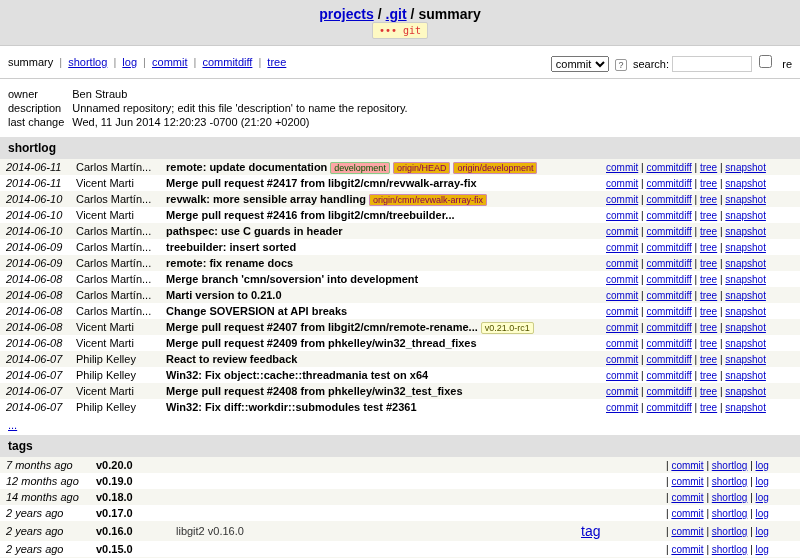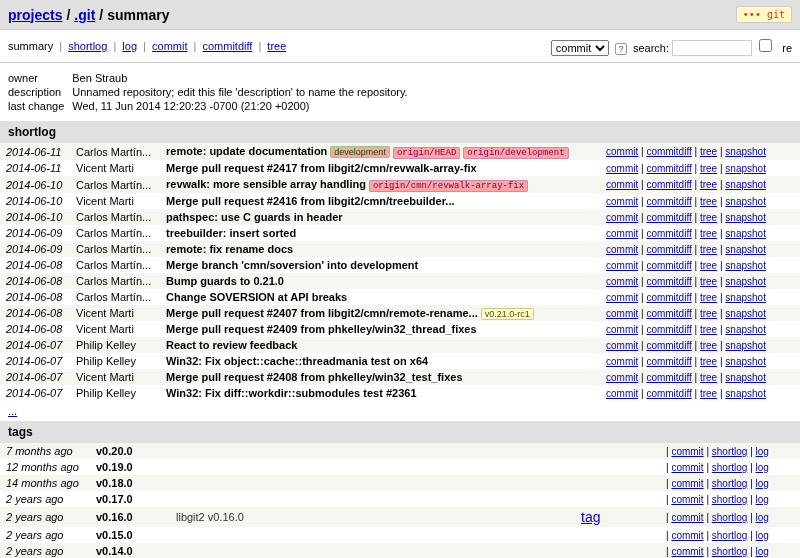--- a/index.html
+++ b/index.html
@@ -11,20 +11,21 @@
     background: #fff;
   }
   a { color: #0000cc; text-decoration: underline; }
   .header {
     background: #e0e0e0;
     border-bottom: 1px solid #ccc;
     padding: 6px 8px;
     display: flex;
     justify-content: space-between;
     align-items: center;
+    flex-direction: column;
   }
   .header .path { font-size: 14px; font-weight: bold; }
   .header .path a { color: #0000cc; }
   .header .path .sep { color: #000; text-decoration: none; padding: 0 4px; }
   .header .path .current { color: #000; text-decoration: none; }
   .git-logo {
     background: #fef9c3;
     border: 1px solid #ccc;
     padding: 2px 6px;
     font-size: 10px;
@@ -91,21 +92,21 @@
   table.list td.actions a { font-size: 10px; }
   .tag-badge, .ref-badge {
     font-size: 9px;
     font-weight: normal;
     padding: 0px 3px;
     border: 1px solid;
     border-radius: 2px;
     margin-left: 3px;
   }
   .ref-green { background: #fca5a5; border-color: #88cc88; color: #005500; }
-  .ref-pink  { background: #fca5a5; border-color: #cc88bb; color: #880055; font-family: Liberation Mono, monospace; }
+  .ref-pink  { background: #eab308; border-color: #cc88bb; color: #880055; }
   .ref-yellow{ background: #ffffcc; border-color: #cccc88; color: #555500; }
   .more-link { padding: 4px 8px; font-size: 11px; }
   table.tags { width: 100%; border-collapse: collapse; font-size: 11px; }
   table.tags tr:nth-child(odd) { background: #f6f6f0; }
   table.tags td { padding: 2px 6px; white-space: nowrap; }
   table.tags td.age { font-style: italic; width: 90px; }
   table.tags td.name { font-weight: bold; width: 80px; }
   table.tags td.comment { color: #333; }
   table.tags td.taglink { text-align: center; font-size:14px; }
   table.tags td.links { width: 140px; font-size: 10px; }
@@ -212,21 +213,21 @@
       </tr>
       <tr>
         <td class="date">2014-06-08</td>
         <td class="author">Carlos Martín...</td>
         <td class="subject">Merge branch 'cmn/soversion' into development</td>
         <td class="actions"><a href="#">commit</a> | <a href="#">commitdiff</a> | <a href="#">tree</a> | <a href="#">snapshot</a></td>
       </tr>
       <tr>
         <td class="date">2014-06-08</td>
         <td class="author">Carlos Martín...</td>
-        <td class="subject">Bump guards to 0.21.0</td>
+        <td class="subject">Marti version to 0.21.0</td>
         <td class="actions"><a href="#">commit</a> | <a href="#">commitdiff</a> | <a href="#">tree</a> | <a href="#">snapshot</a></td>
       </tr>
       <tr>
         <td class="date">2014-06-08</td>
         <td class="author">Carlos Martín...</td>
         <td class="subject">Change SOVERSION at API breaks</td>
         <td class="actions"><a href="#">commit</a> | <a href="#">commitdiff</a> | <a href="#">tree</a> | <a href="#">snapshot</a></td>
       </tr>
       <tr>
         <td class="date">2014-06-08</td>

